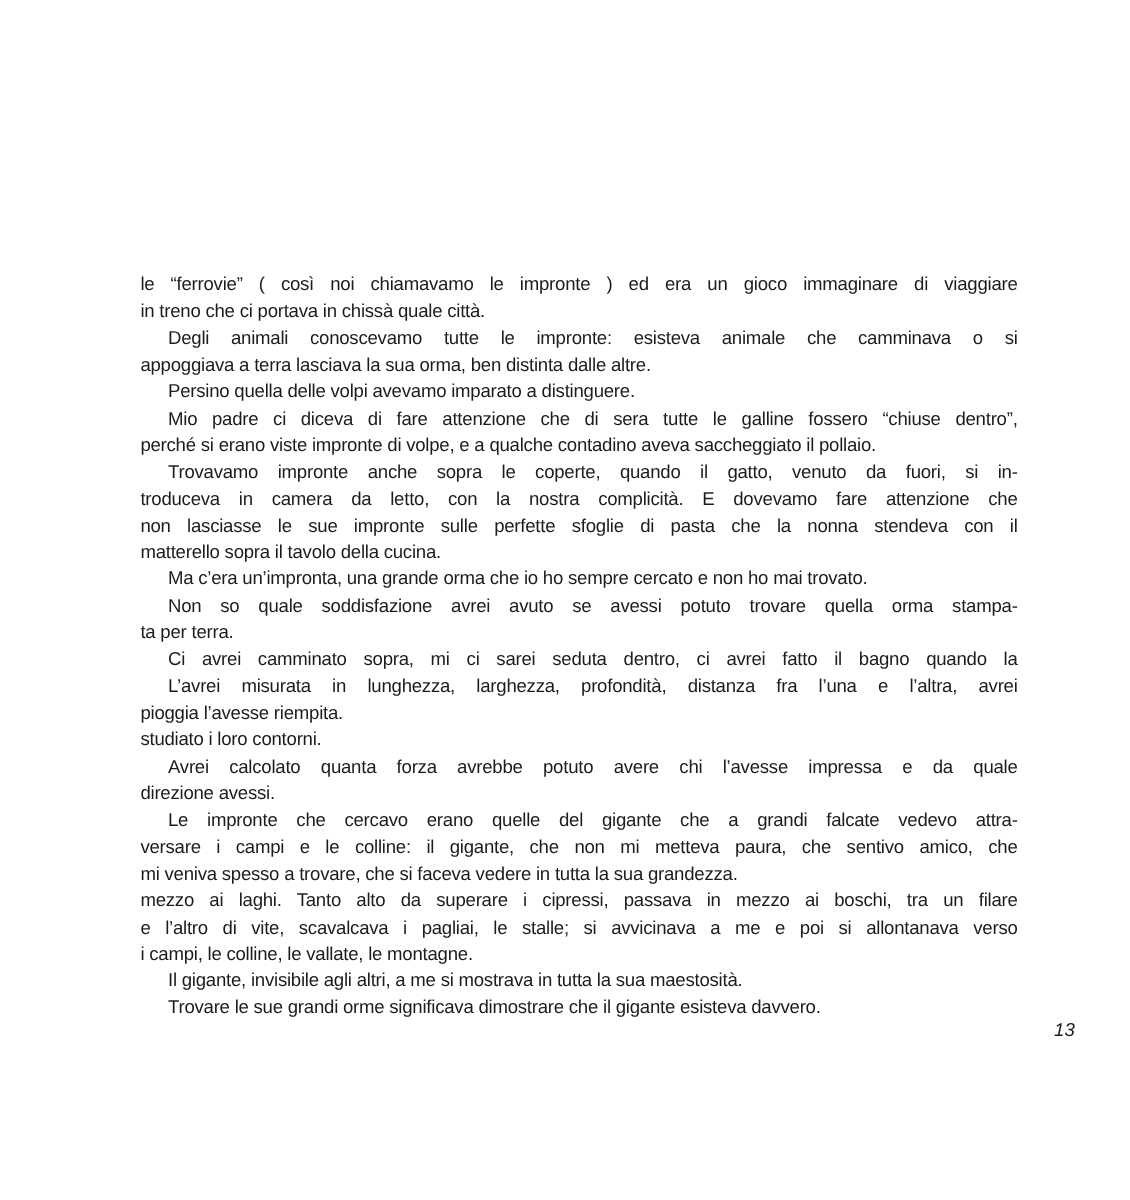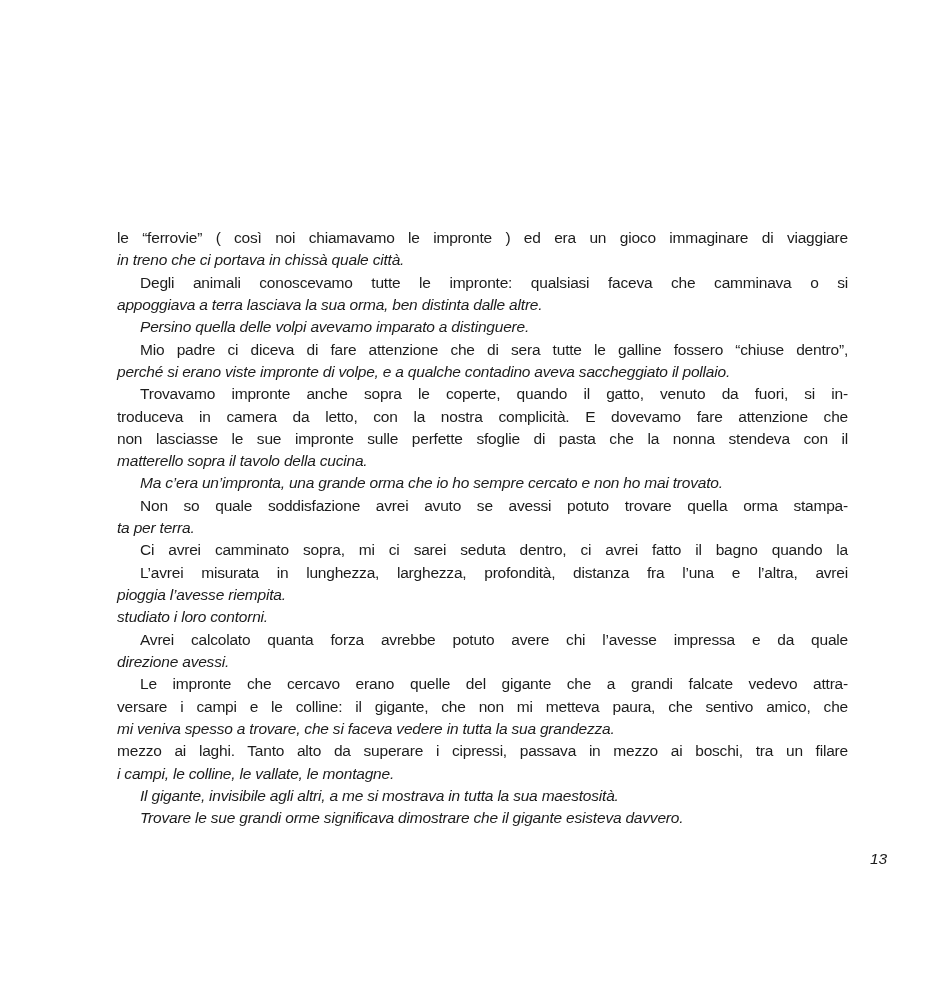--- a/index.html
+++ b/index.html
@@ -37,45 +37,44 @@
     line-height: 22.32px;
     white-space: nowrap;
   }
   .line.just {
     text-align: justify;
     text-align-last: justify;
   }
   .line.last {
     text-align: center;
     text-align-last: left;
-    font-style: italic;
   }
   .line.indent {
     text-indent: 23px;
   }
   .page-number {
     position: absolute;
     left: 858px;
     top: 848px;
     width: 34px;
     color: #1c1c1c;
     font-size: 15.5px;
     font-style: italic;
     line-height: 22px;
-    text-align: left;
+    text-align: center;
   }
 </style>
 </head>
 <body>
 
 <div class="page">
   <div class="text-block" id="text-block">
       <div class="line just">le “ferrovie” ( così noi chiamavamo le impronte ) ed era un gioco immaginare di viaggiare</div>
       <div class="line last">in treno che ci portava in chissà quale città.</div>
-      <div class="line just indent">Degli animali conoscevamo tutte le impronte: qualsiasi faceva che camminava o si</div>
+      <div class="line just indent">Degli animali conoscevamo tutte le impronte: esisteva animale che camminava o si</div>
       <div class="line last">appoggiava a terra lasciava la sua orma, ben distinta dalle altre.</div>
       <div class="line last indent">Persino quella delle volpi avevamo imparato a distinguere.</div>
       <div class="line just indent">Mio padre ci diceva di fare attenzione che di sera tutte le galline fossero “chiuse dentro”,</div>
       <div class="line last">perché si erano viste impronte di volpe, e a qualche contadino aveva saccheggiato il pollaio.</div>
       <div class="line just indent">Trovavamo impronte anche sopra le coperte, quando il gatto, venuto da fuori, si in-</div>
       <div class="line just">troduceva in camera da letto, con la nostra complicità. E dovevamo fare attenzione che</div>
       <div class="line just">non lasciasse le sue impronte sulle perfette sfoglie di pasta che la nonna stendeva con il</div>
       <div class="line last">matterello sopra il tavolo della cucina.</div>
       <div class="line last indent">Ma c’era un’impronta, una grande orma che io ho sempre cercato e non ho mai trovato.</div>
       <div class="line just indent">Non so quale soddisfazione avrei avuto se avessi potuto trovare quella orma stampa-</div>
@@ -83,18 +82,19 @@
       <div class="line just indent">Ci avrei camminato sopra, mi ci sarei seduta dentro, ci avrei fatto il bagno quando la</div>
       <div class="line just indent">L’avrei misurata in lunghezza, larghezza, profondità, distanza fra l’una e l’altra, avrei</div>
       <div class="line last">pioggia l’avesse riempita.</div>
       <div class="line last">studiato i loro contorni.</div>
       <div class="line just indent">Avrei calcolato quanta forza avrebbe potuto avere chi l’avesse impressa e da quale</div>
       <div class="line last">direzione avessi.</div>
       <div class="line just indent">Le impronte che cercavo erano quelle del gigante che a grandi falcate vedevo attra-</div>
       <div class="line just">versare i campi e le colline: il gigante, che non mi metteva paura, che sentivo amico, che</div>
       <div class="line last">mi veniva spesso a trovare, che si faceva vedere in tutta la sua grandezza.</div>
       <div class="line just">mezzo ai laghi. Tanto alto da superare i cipressi, passava in mezzo ai boschi, tra un filare</div>
+      <div class="line just">e l’altro di vite, scavalcava i pagliai, le stalle; si avvicinava a me e poi si allontanava verso</div>
       <div class="line last">i campi, le colline, le vallate, le montagne.</div>
       <div class="line last indent">Il gigante, invisibile agli altri, a me si mostrava in tutta la sua maestosità.</div>
       <div class="line last indent">Trovare le sue grandi orme significava dimostrare che il gigante esisteva davvero.</div>
     </div>
   <div class="page-number">13</div>
 </div>
 
 </body></html>

